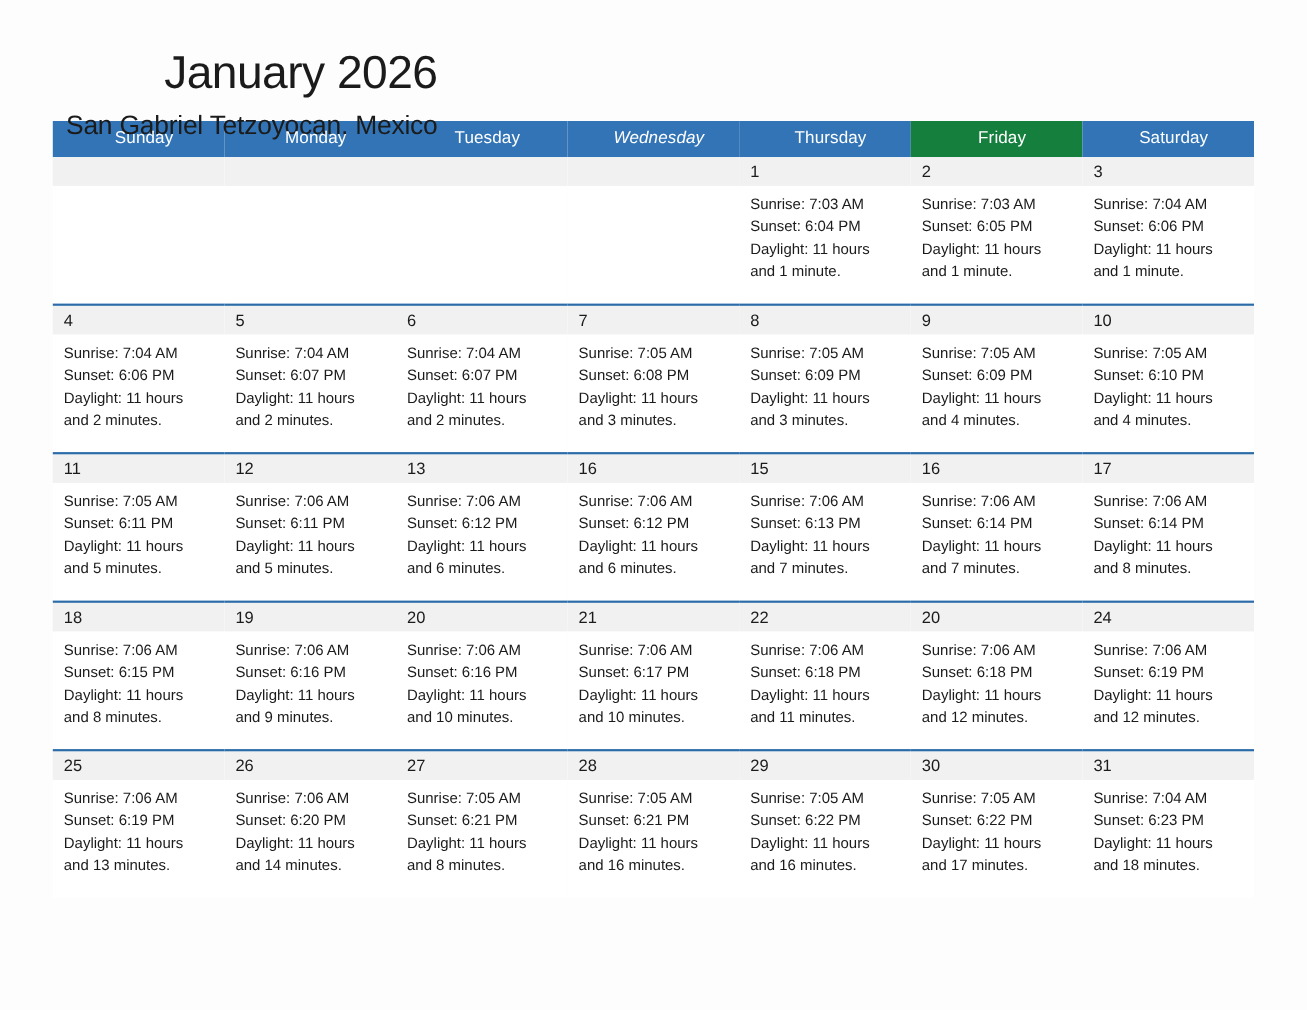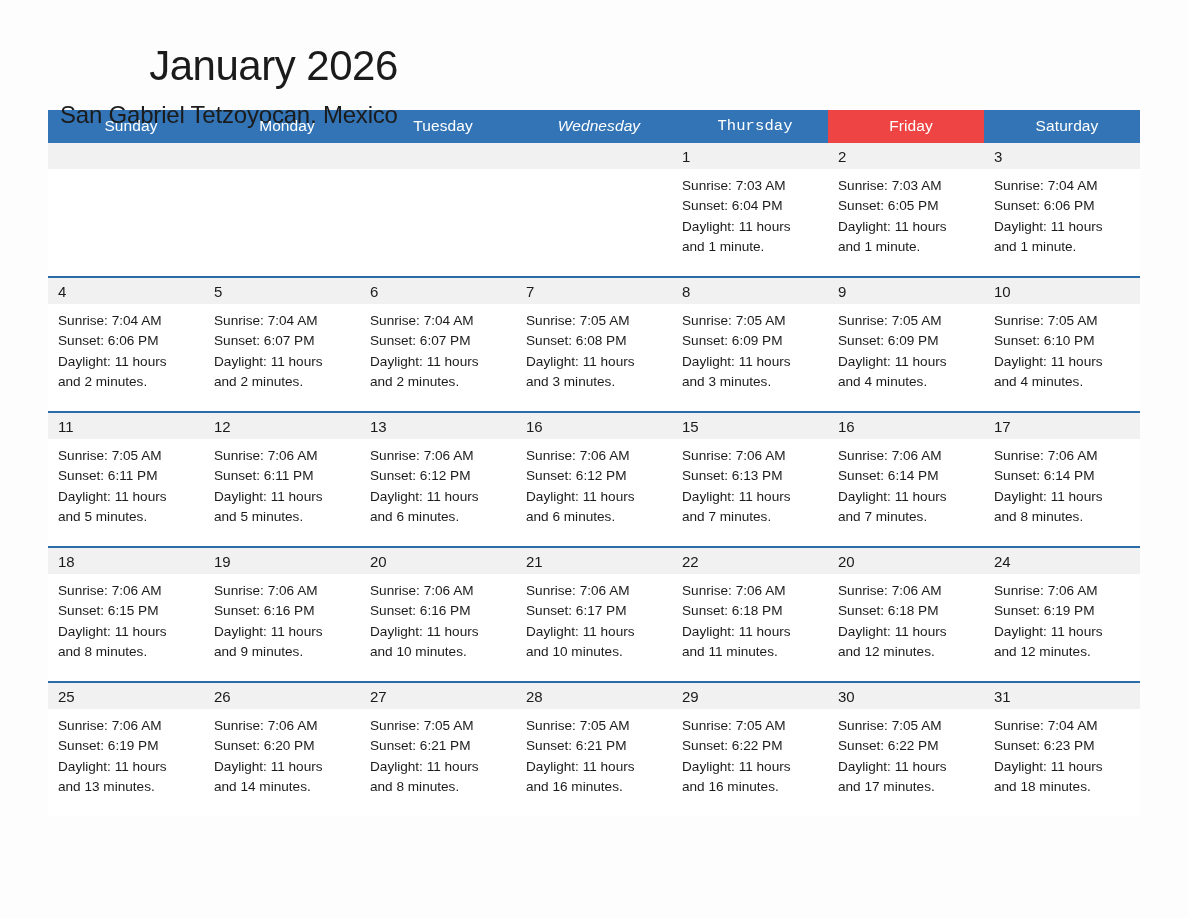--- a/index.html
+++ b/index.html
@@ -149,22 +149,22 @@
 
   </div>
 
   <table class="calendar">
     <thead>
       <tr>
         <th style="background: rgb(50, 116, 181);">Sunday</th>
         <th style="background: rgb(50, 116, 181);">Monday</th>
         <th style="background: rgb(50, 116, 181);">Tuesday</th>
         <th style="background: rgb(50, 116, 181); font-style: italic;">Wednesday</th>
-        <th style="background: rgb(50, 116, 181); font-family: Liberation Mono, monospace;">Thursday</th>
-        <th style="background: #ef4444;">Friday</th>
+        <th style="background: rgb(50, 116, 181);">Thursday</th>
+        <th style="background: #15803d;">Friday</th>
         <th style="background: rgb(50, 116, 181);">Saturday</th>
       </tr>
     </thead>
     <tbody id="calendar-body">
         <tr class="week-row">
           <td class="day-cell empty">
             <div class="daynum-band"></div>
             <div class="cell-body">
               <div></div>
               <div></div>

